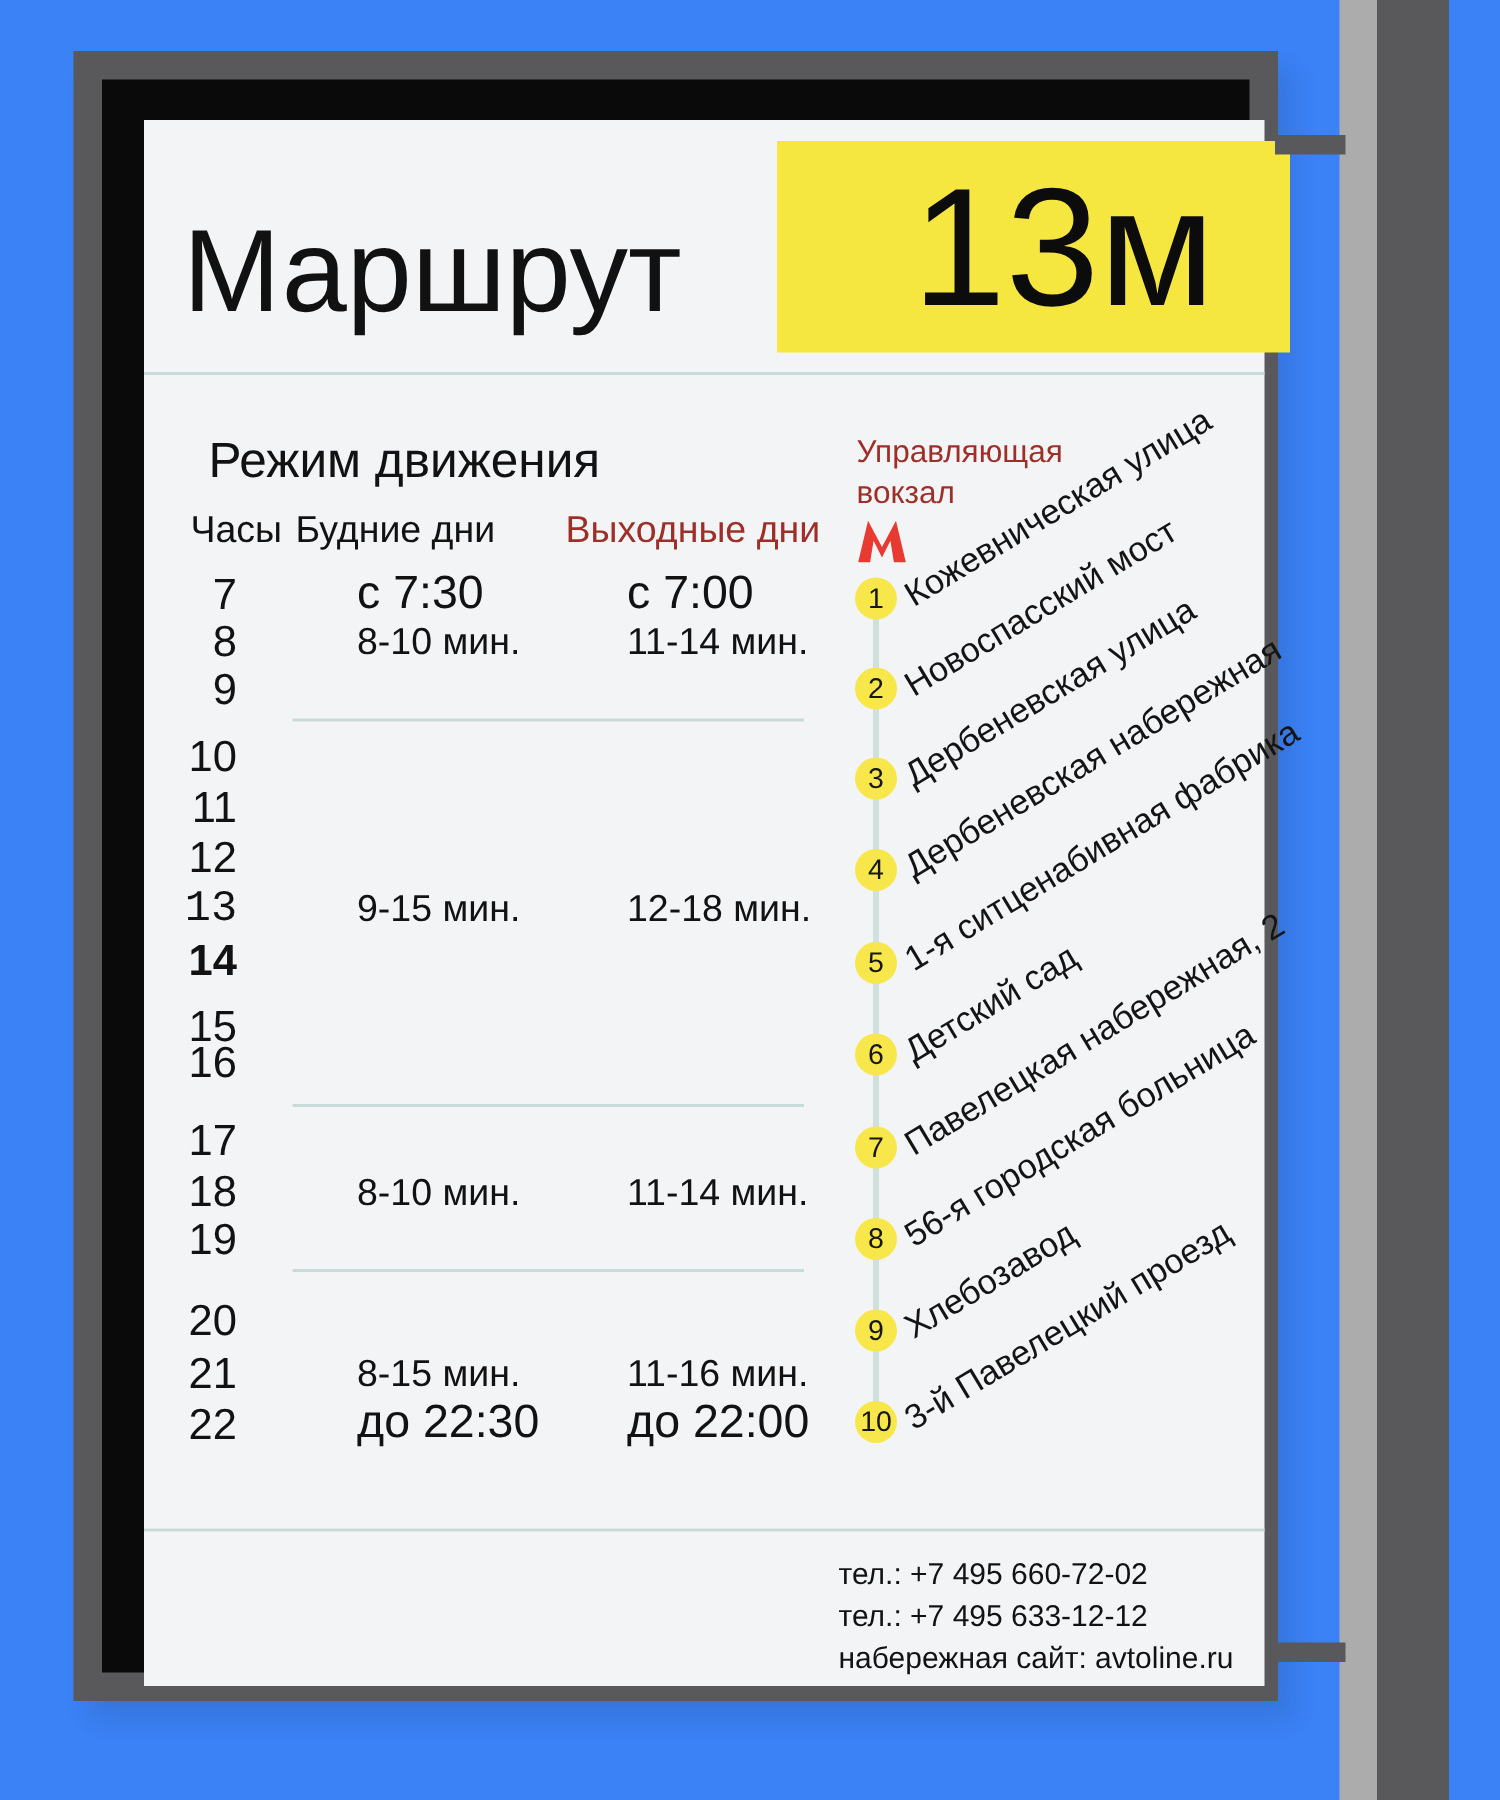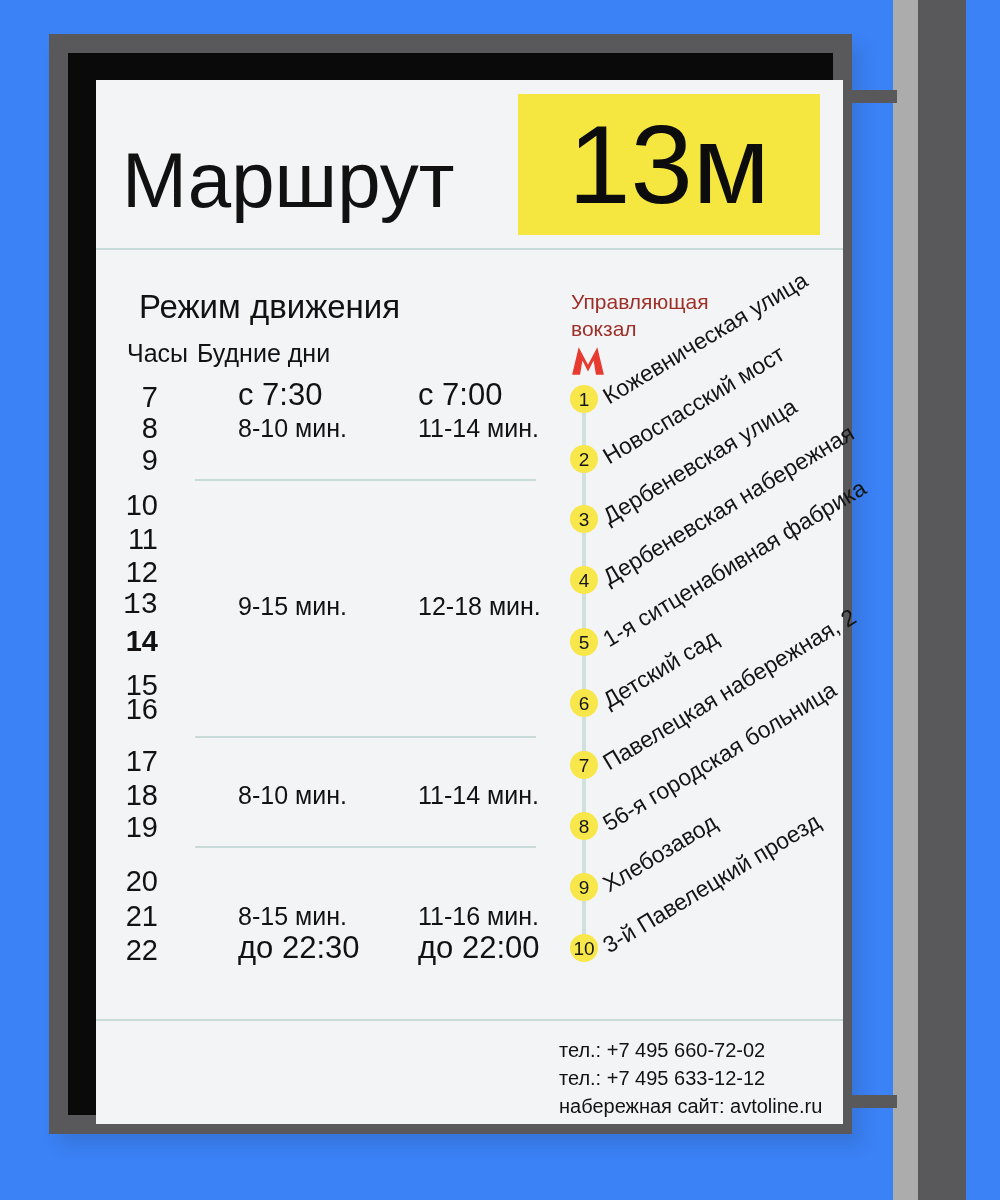--- a/index.html
+++ b/index.html
@@ -16,21 +16,21 @@
   
   .sign{position:absolute;left:49px;top:34px;width:803px;height:1100px;background:#59595b;
         box-shadow:10px 12px 16px rgba(0,0,0,0.10);z-index:2;}
   .sign-black{position:absolute;left:19px;top:19px;right:19px;bottom:19px;background:#0a0a0a;}
   .panel{position:absolute;left:28px;top:27px;width:747px;height:1044px;background:#f3f4f6;}
 
   
   .title{position:absolute;left:26px;top:58px;font-size:78px;line-height:1.1;color:#111;}
   .route-badge{position:absolute;left:422px;top:14px;width:302px;height:141px;background:#f5e740;
                display:flex;align-items:center;justify-content:center;
-               font-size:112px;line-height:1;color:#0c0c0c;}
+               font-size:112px;line-height:1;color:#0c0c0c;padding-left:40px;}
   .hdiv{position:absolute;height:2px;background:#c9dbd8;}
   .title-div{left:0;top:168px;width:747px;}
 
   
   .sched-heading{position:absolute;left:31px;top:208px;font-size:33px;margin-left:12px;}
   .colh{position:absolute;top:259px;font-size:25px;}
   .colh-hours{left:31px;}
   .colh-weekday{left:101px;}
   .colh-weekend{left:281px;color:#9e2f28;}
   .hour-row{position:absolute;left:18px;width:44px;height:34px;line-height:34px;
@@ -68,20 +68,21 @@
     <div class="sign-black">
       <div class="panel">
 
         <div class="title">Маршрут</div>
         <div class="route-badge">13м</div>
         <div class="hdiv title-div"></div>
 
         <div class="sched-heading">Режим движения</div>
         <div class="colh colh-hours">Часы</div>
         <div class="colh colh-weekday">Будние дни</div>
+        <div class="colh colh-weekend">Выходные дни</div>
         <div id="schedule-rows">
             <div class="hour-row" style="top: 300px;">7</div>
             <div class="hour-row" style="top: 331px;">8</div>
             <div class="hour-row" style="top: 363px;">9</div>
             <div class="hour-row" style="top: 408px;">10</div>
             <div class="hour-row" style="top: 442px;">11</div>
             <div class="hour-row" style="top: 475px;">12</div>
             <div class="hour-row" style="top: 509px; font-family: Liberation Mono, monospace;">13</div>
             <div class="hour-row" style="top: 544px; font-weight: bold;">14</div>
             <div class="hour-row" style="top: 588px;">15</div>

